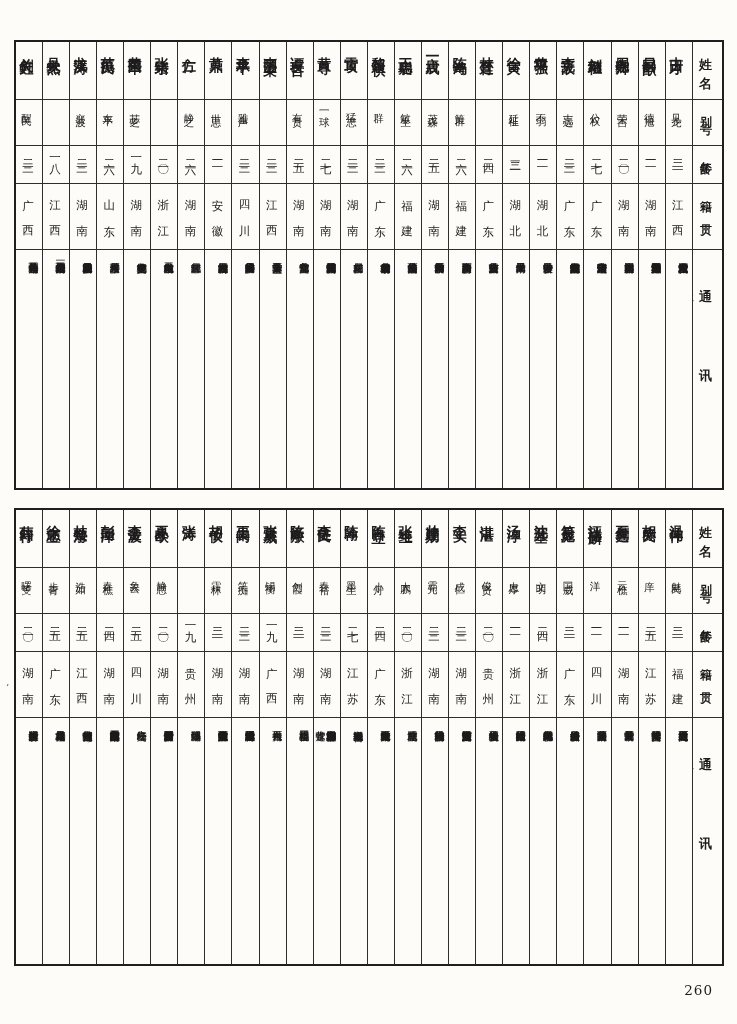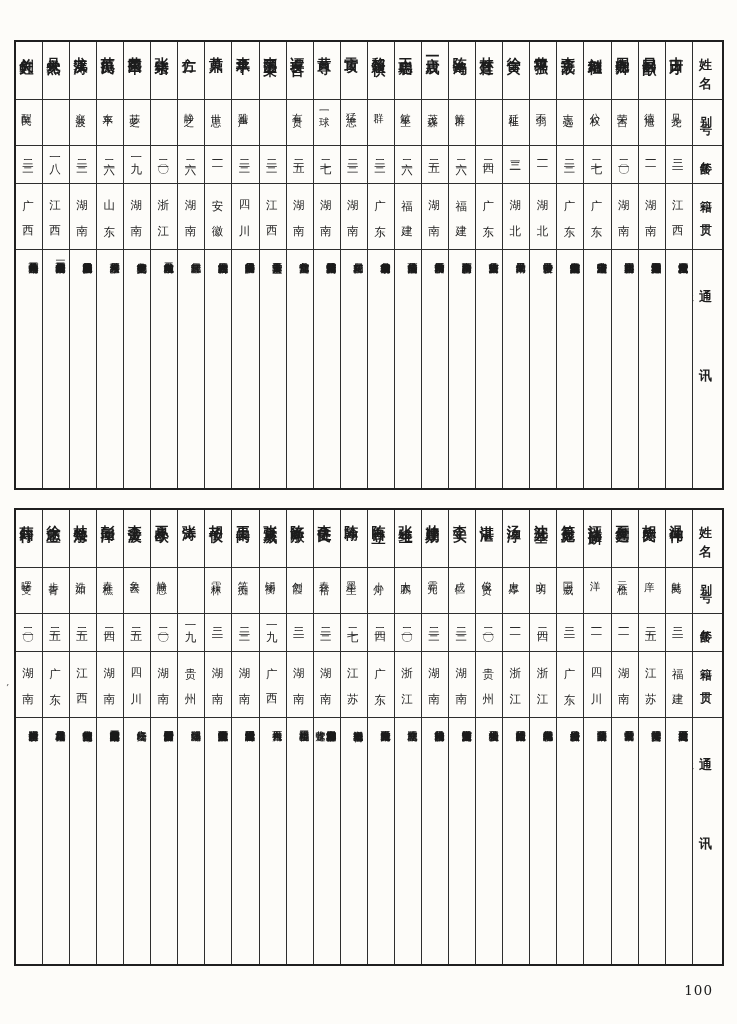--- a/index.html
+++ b/index.html
@@ -427,15 +427,15 @@
       </div>
       <div class="col">
         <div class="cell c-name">薛知行</div>
         <div class="cell c-alias">曙芰</div>
         <div class="cell c-age">二〇</div>
         <div class="cell c-native">湖南</div>
         <div class="cell c-addr">益阳鲜埠镇沙河村全泰新</div>
       </div>
     </div>
 
-  <div class="page-number">100</div>
+  <div class="page-number">260</div>
   <div class="scan-tick">’</div>
 </div>
 
 </body></html>

